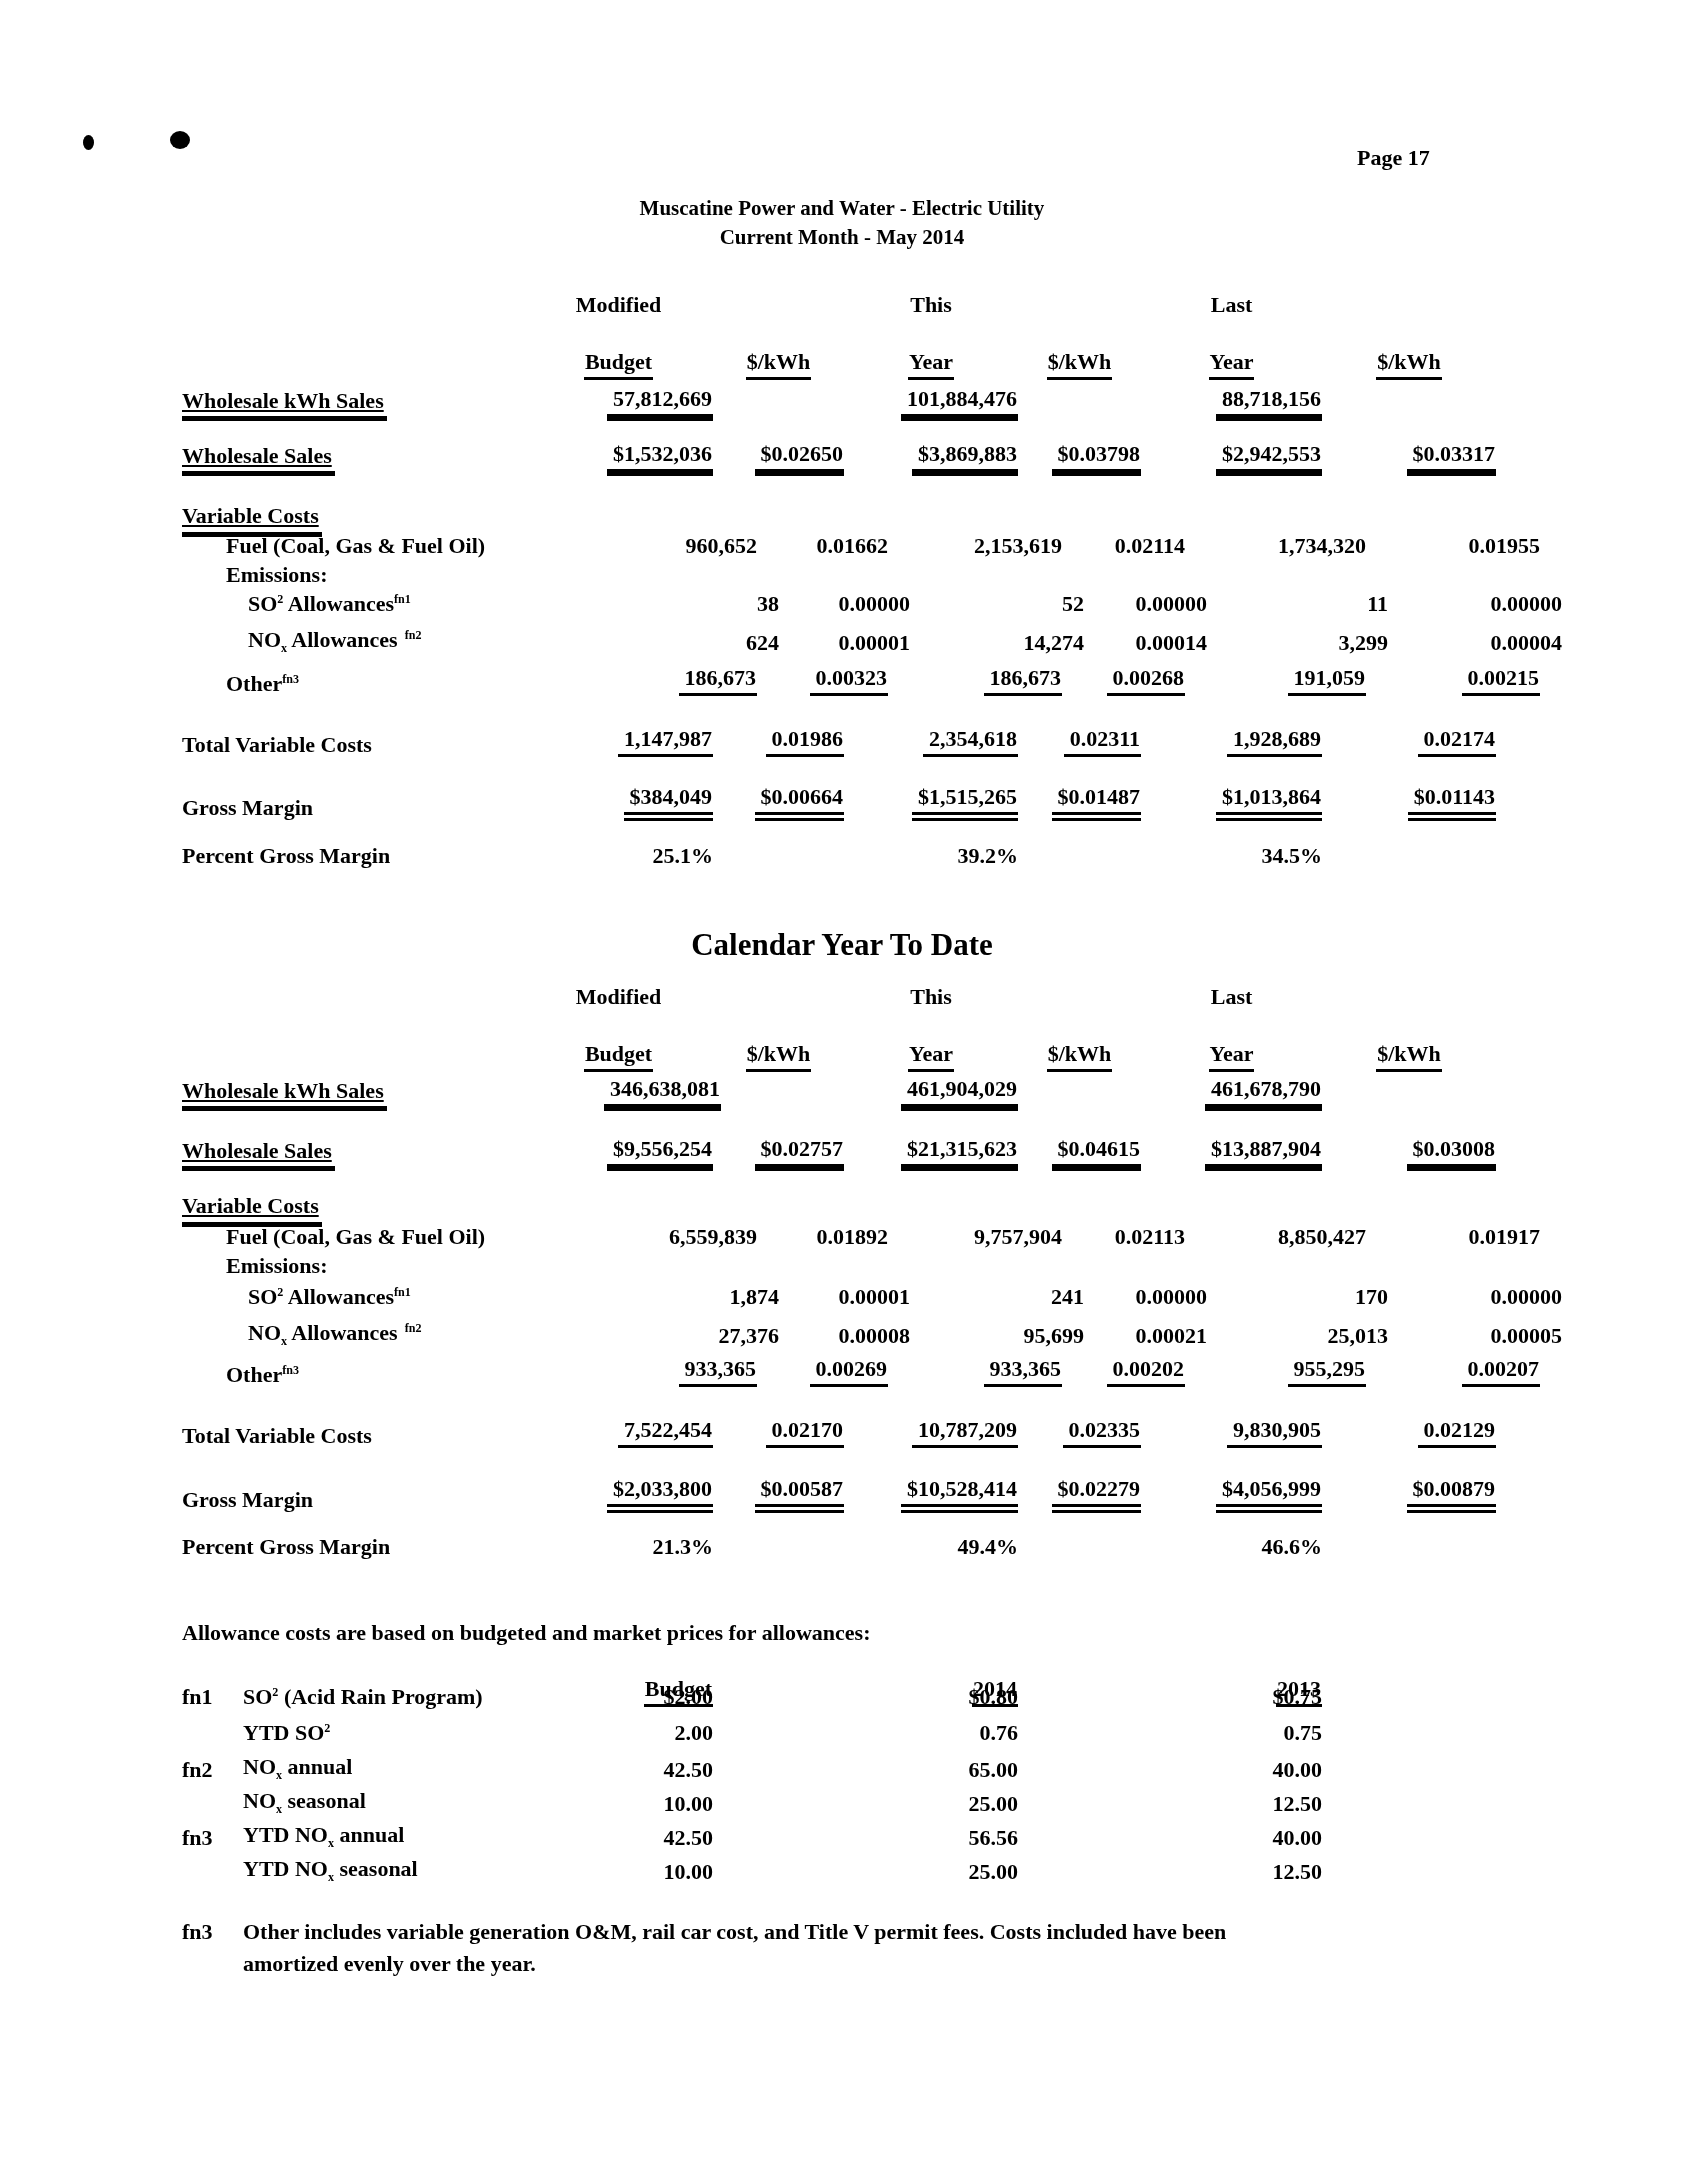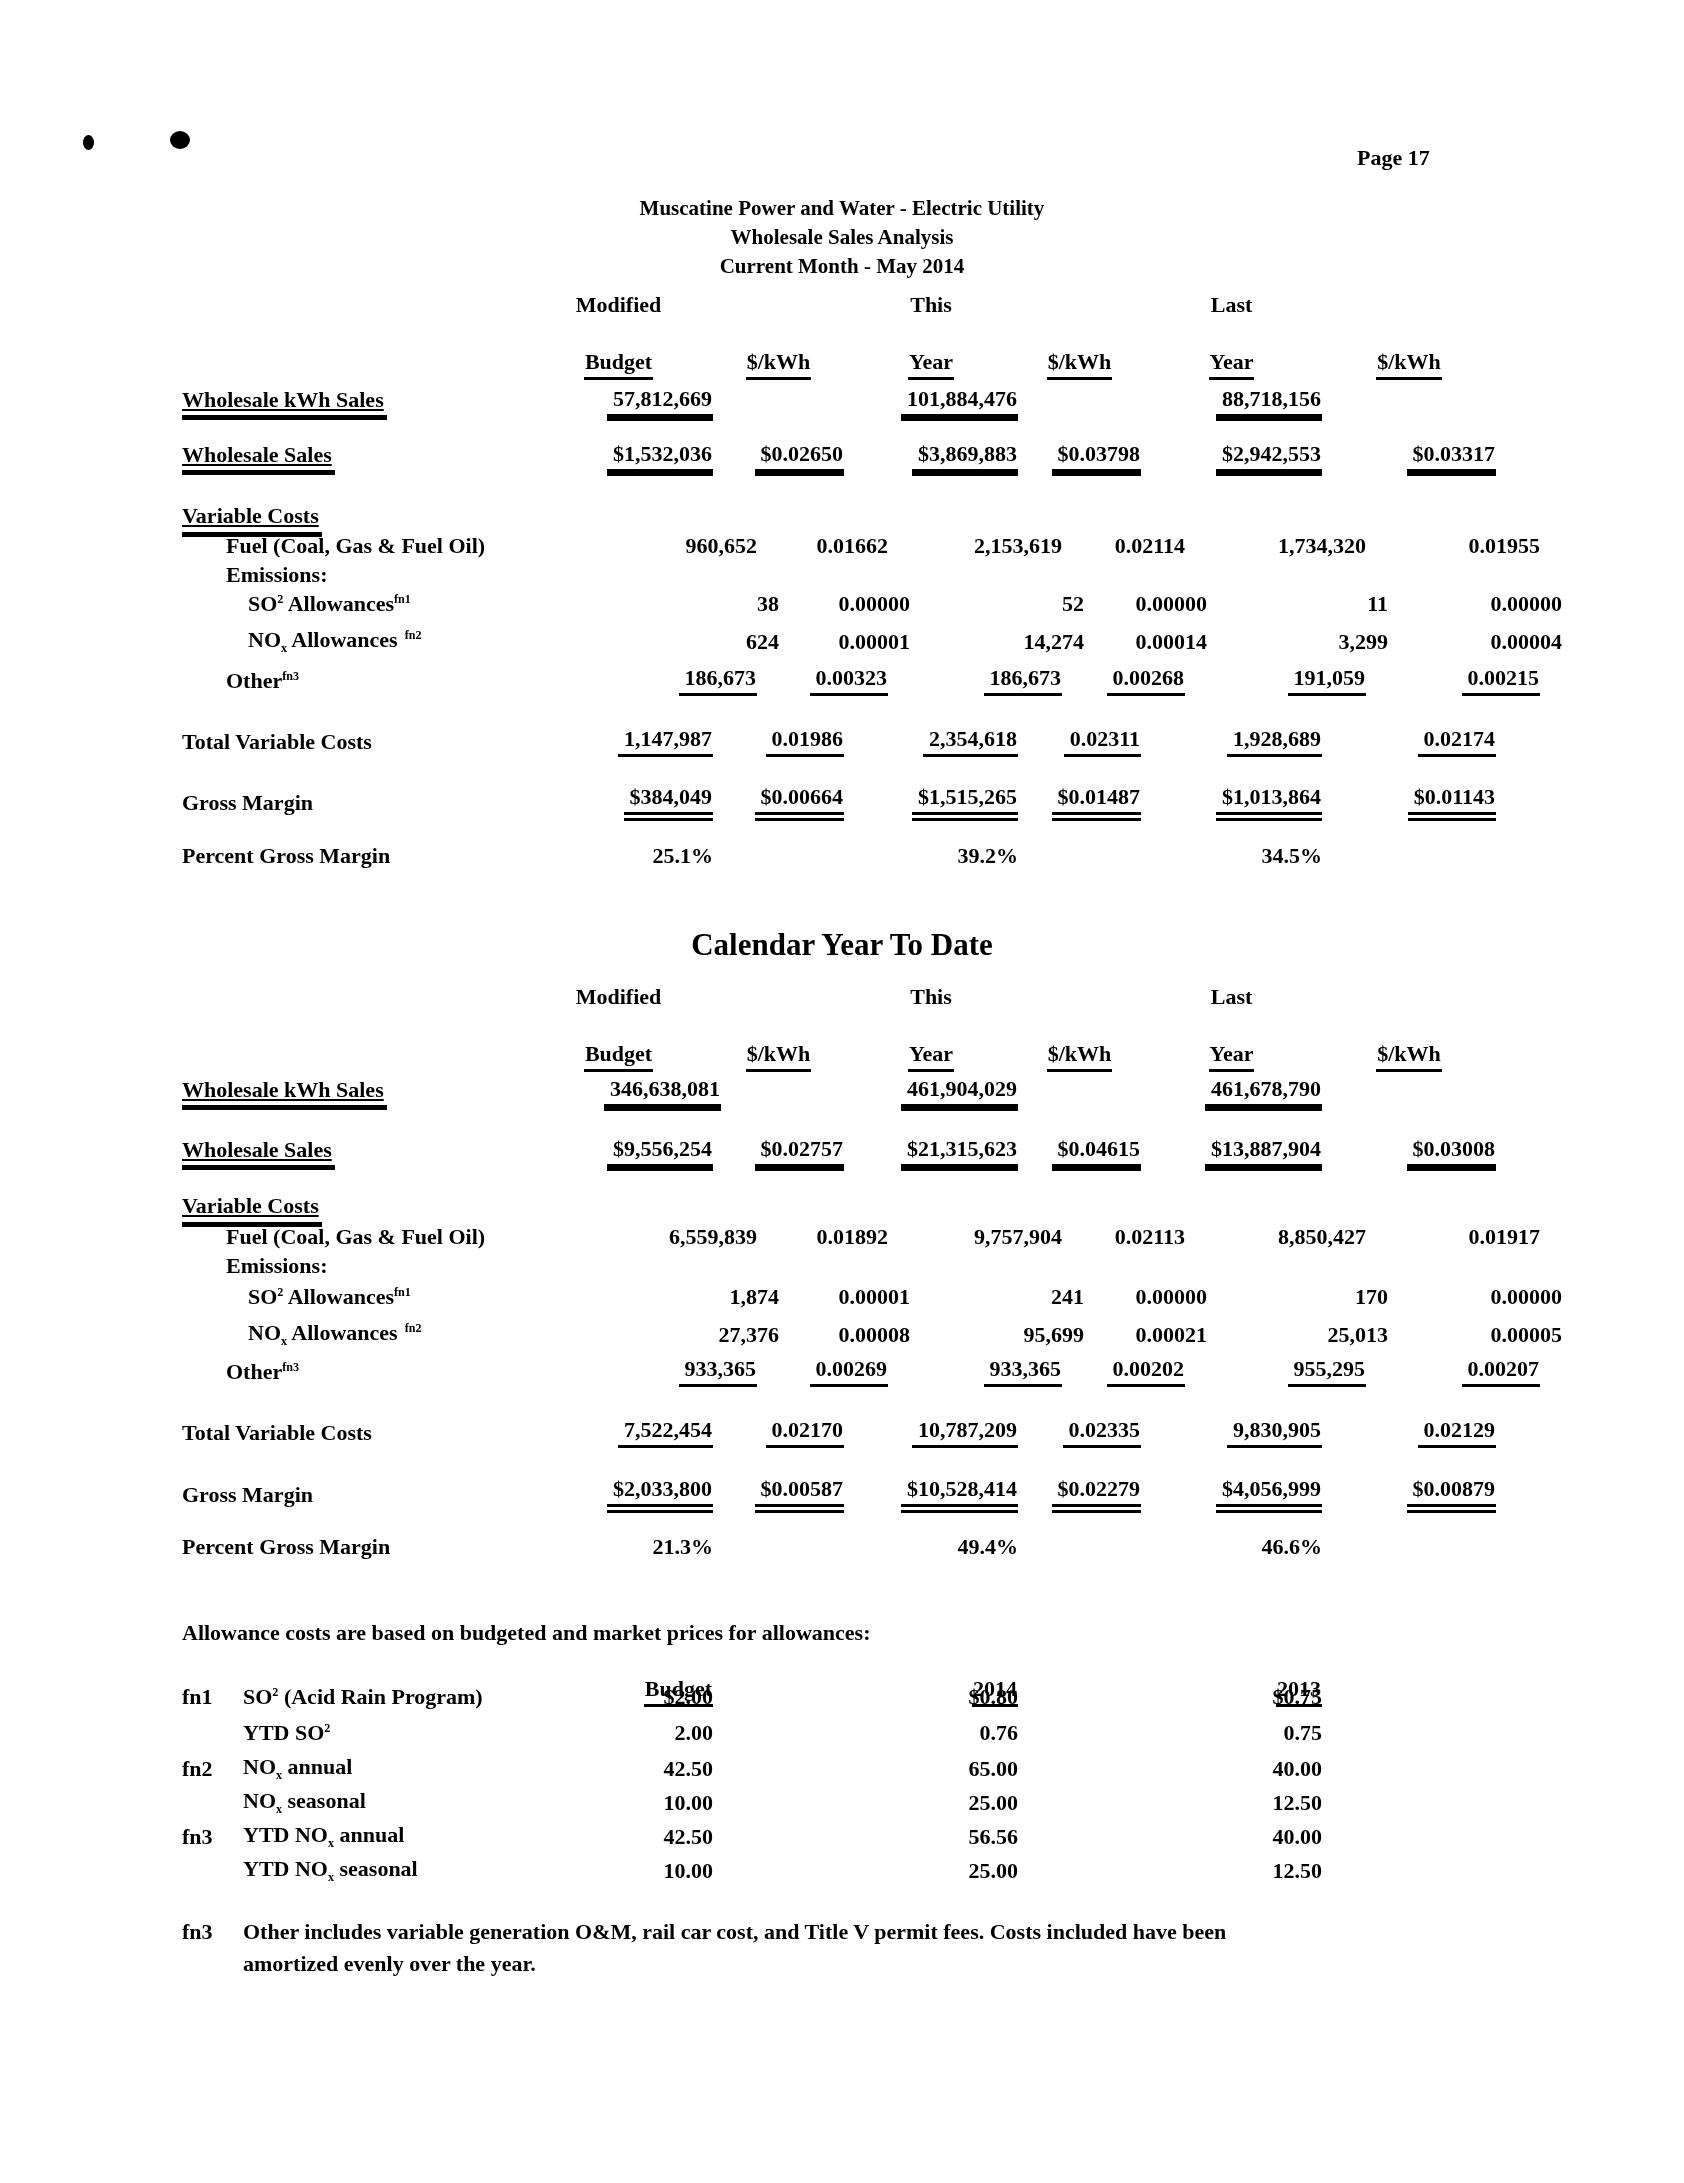--- a/index.html
+++ b/index.html
@@ -9,21 +9,21 @@
     background:#ffffff;
     color:#000;
     font-family:"Liberation Serif","DejaVu Serif",serif;
     font-weight:700;
     font-size:22px;
     overflow:hidden;
   }
   .pageno{position:absolute;top:145px;left:1357px;white-space:nowrap;}
   .title{position:absolute;top:177px;left:0;width:100%;text-align:center;line-height:29px;font-size:21px;margin-top:17px;}
   .sectitle{position:absolute;top:927px;left:0;width:100%;text-align:center;font-size:31px;}
-  .row{position:absolute;left:182px;display:flex;white-space:nowrap;line-height:1.12;align-items:center;}
+  .row{position:absolute;left:182px;display:flex;white-space:nowrap;line-height:1.12;align-items:flex-end;}
   .cl{width:422px;text-align:left;}
   .c1{width:109px;text-align:right;}
   .c2{width:131px;text-align:right;}
   .c3{width:174px;text-align:right;}
   .c4{width:123px;text-align:right;}
   .c5{width:181px;text-align:right;}
   .c6{width:174px;text-align:right;}
   .hc{text-align:center;}
   .fnm{width:61px;text-align:left;}
   .fnl{width:361px;text-align:left;}
@@ -50,21 +50,20 @@
 
 <div class="page">
 
   <div class="speck sp1"></div>
   <div class="speck sp2"></div>
 
   <div class="pageno">Page 17</div>
 
   <div class="title">
     <div>Muscatine Power and Water - Electric Utility</div>
-    <div>Wholesale Sales Analysis</div>
     <div>Current Month - May 2014</div>
   </div>
 
   <div class="row" style="top:293px">
     <div class="cl"></div>
     <div class="c1 hc"><span class="shiftL">Modified</span></div>
     <div class="c2"></div>
     <div class="c3 hc"><span>This</span></div>
     <div class="c4"></div>
     <div class="c5 hc"><span>Last</span></div>

